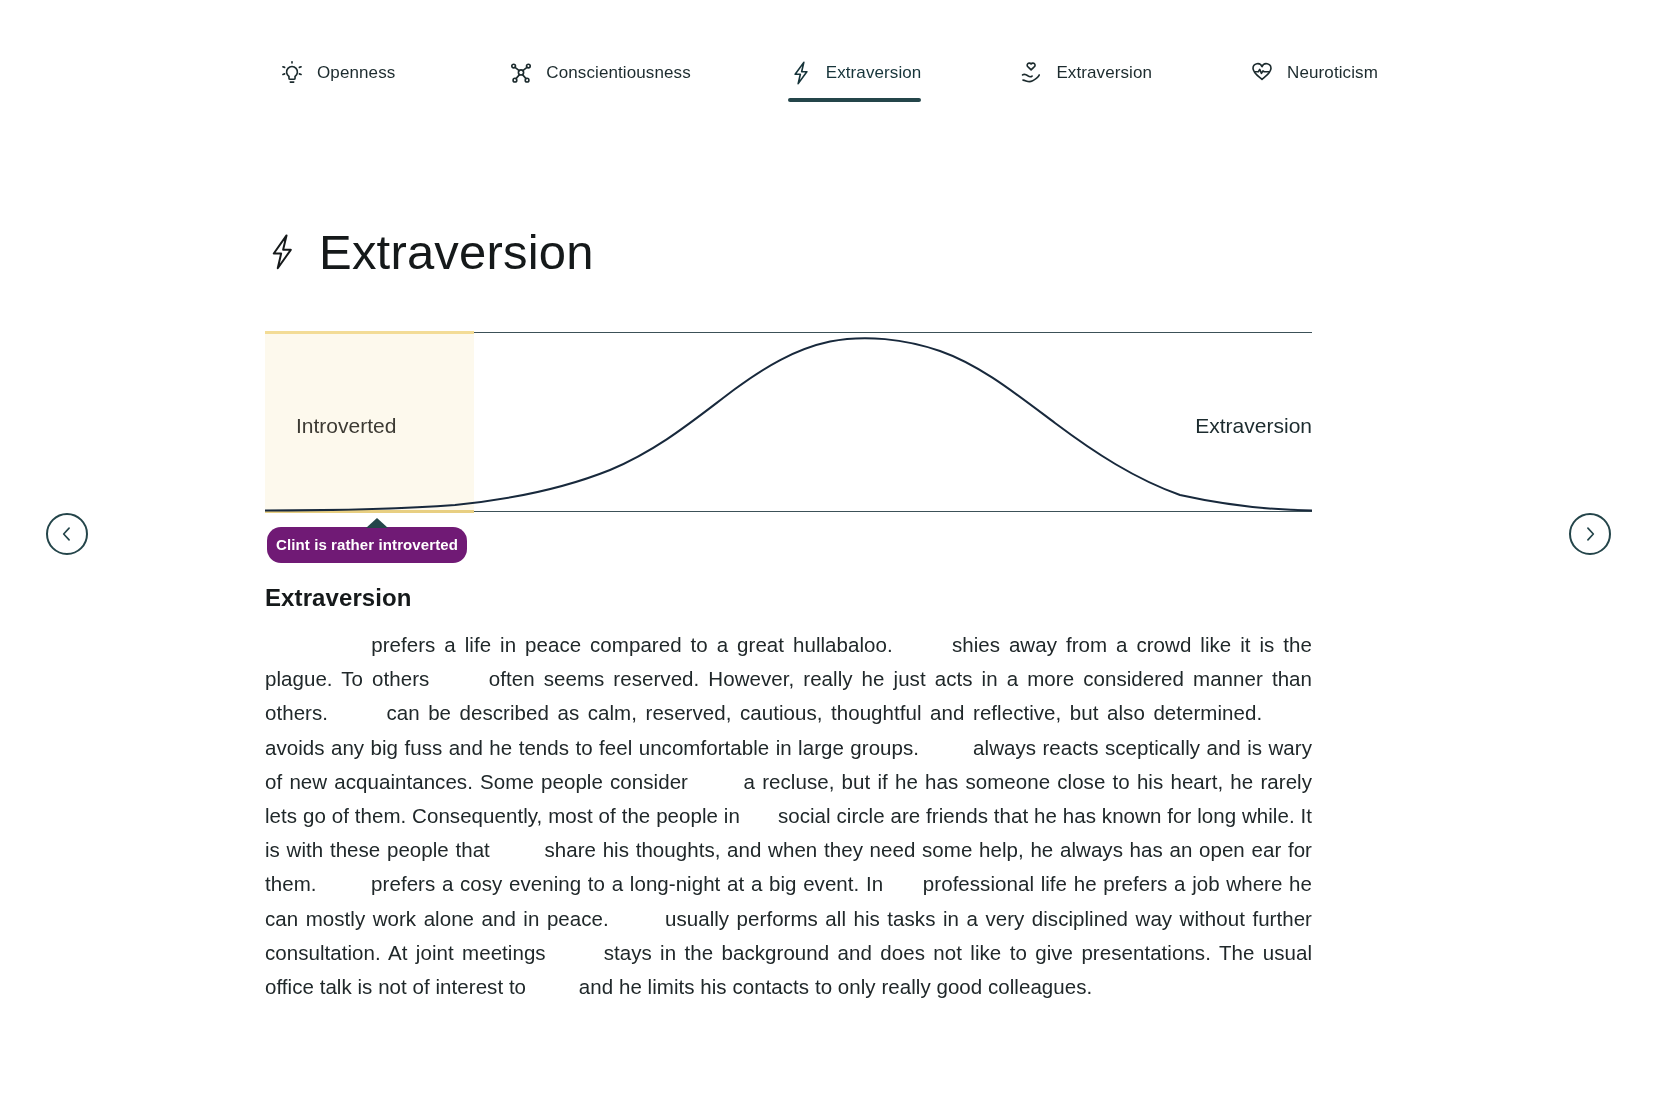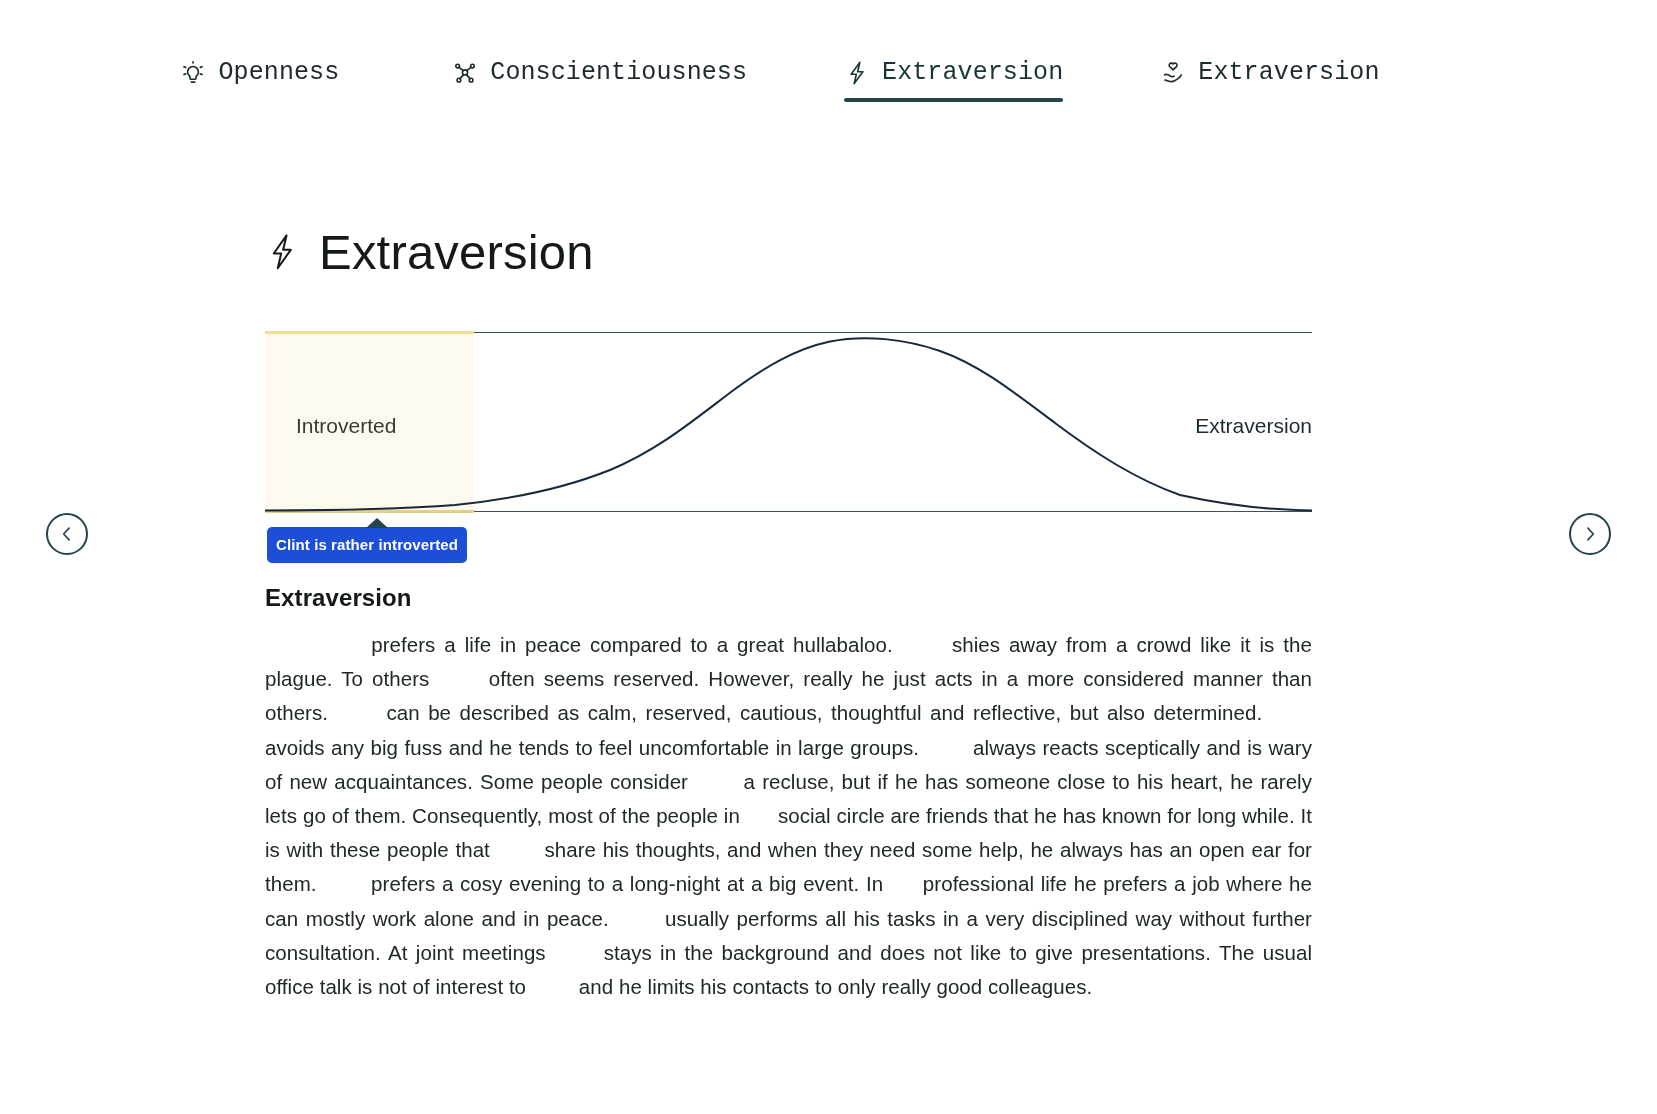--- a/index.html
+++ b/index.html
@@ -33,26 +33,25 @@
   .tab {
     display: flex;
     align-items: center;
     gap: 12px;
     padding: 0 0 14px 0;
     position: relative;
     cursor: pointer;
     white-space: nowrap;
   }
   .tab-label {
-    font-size: 25px;
+    font-size: 17px;
     line-height: 30px;
     color: #1c2b2e;
     font-weight: 400;
     letter-spacing: 0.1px;
-    font-family: Liberation Mono, monospace;
   }
   .tab.active .tab-label { color: #16343a; }
   .tab-underline {
     position: absolute;
     left: 0;
     right: 0;
     bottom: 0;
     height: 4px;
     background: #24454a;
     border-radius: 2px;
@@ -110,22 +109,22 @@
   .label-introverted { left: 0px; top: 82px; }
   .label-extroverted { right: 0px; top: 82px; color: #1c2b2e; }
 
   
   .tooltip {
     position: absolute;
     left: 267px;
     top: 527px;
     width: 200px;
     height: 36px;
-    background: #1d4ed8;
-    border-radius: 5px;
+    background: #701a75;
+    border-radius: 14px;
     display: flex;
     align-items: center;
     justify-content: center;
   }
   .tooltip-text {
     font-size: 15px;
     line-height: 18px;
     color: #ffffff;
     font-weight: 700;
     letter-spacing: 0.1px;
@@ -239,20 +238,29 @@
           <path d="M12.1 9.1 9.5 6.6a2 2 0 1 1 2.6-2.9 2 2 0 1 1 2.6 2.9z"></path>
           <path d="M4.2 13.8c2-1.4 3.6-.2 5 .8 1.4 1 2.6 1.2 3.8.2"></path>
           <path d="M4.6 18.6c2.4.2 3.6 1.4 6 1.4s4.6-1.6 6.6-3.2c1.2-1 2-1.8 2.4-3"></path>
         </svg>
       </span>
       <span class="tab-label">Extraversion</span>
     </div>
 
     <div class="tab-spacer-4"></div>
 
+    <div class="tab">
+      <span class="tab-icon">
+        <svg viewBox="0 0 24 24" fill="none" stroke="#1c2b2e" stroke-width="1.5" stroke-linecap="round" stroke-linejoin="round">
+          <path d="M20.3 7.6a4.3 4.3 0 0 0-8.3-1.5 4.3 4.3 0 0 0-8.3 1.5c0 4.4 5.4 7.7 8.3 10.3 2.9-2.6 8.3-5.9 8.3-10.3z"></path>
+          <path d="M5.6 10.8h3l1.3-2.1 1.6 3.6 1.4-2.3 1 .8h4.3"></path>
+        </svg>
+      </span>
+      <span class="tab-label">Neuroticism</span>
+    </div>
 
   </div>
 
   <div class="title-row">
     <span class="title-icon">
       <svg viewBox="0 0 24 28" fill="none" stroke="#15191a" stroke-width="1.4" stroke-linejoin="round" stroke-linecap="round">
         <path d="M15.2 2.4 6.2 15.2h5.2l-2.4 10.4 9.2-13h-5.4z"></path>
       </svg>
     </span>
     <span class="title-text">Extraversion</span>

